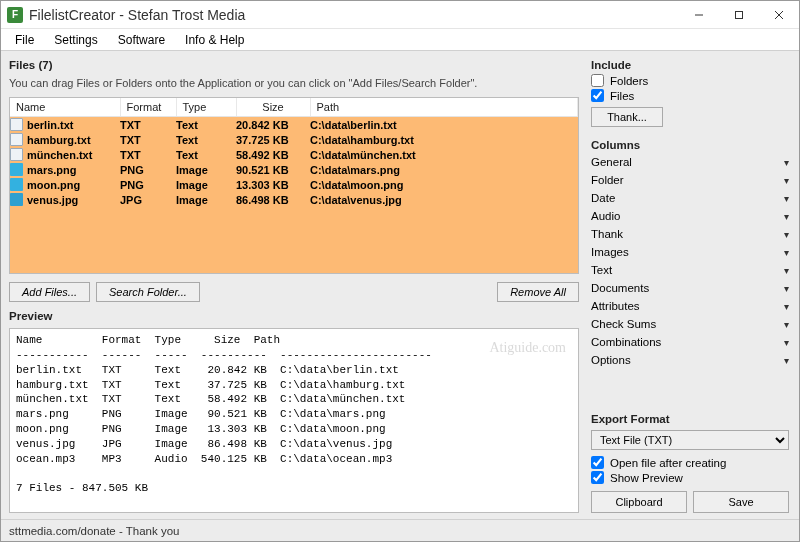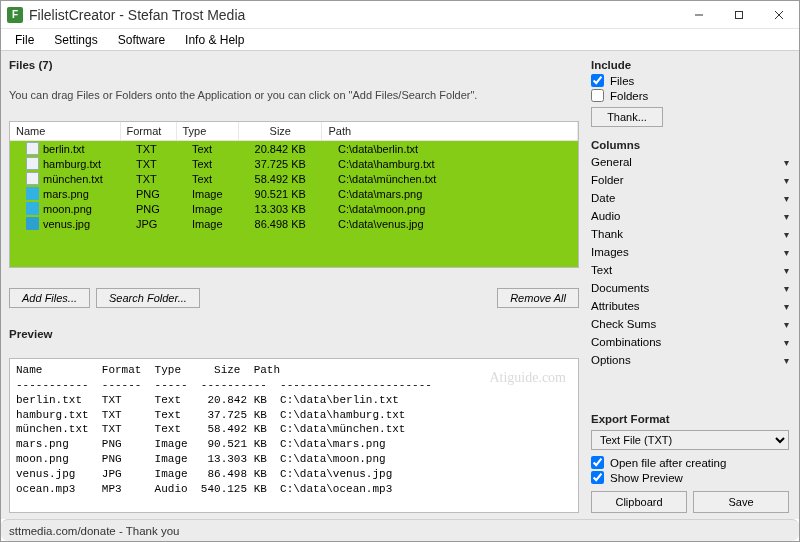--- a/index.html
+++ b/index.html
@@ -53,21 +53,21 @@
 .main {
   display: flex;
   height: calc(100% - 28px - 22px - 22px);
   background: #ececec;
 }
 .left-pane {
   flex: 1;
   padding: 6px 6px 6px 8px;
   display: flex;
   flex-direction: column;
-  gap: 16px;
+  gap: 4px;
   overflow: hidden;
 }
 .right-pane {
   width: 214px;
   padding: 6px 10px 6px 6px;
   display: flex;
   flex-direction: column;
 }
 
 .section-header {
@@ -75,39 +75,39 @@
   font-size: 11.5px;
   color: #222;
   padding: 2px 0 2px 0;
 }
 .hint {
   font-size: 11px;
   color: #444;
   padding: 0 0 4px 0;
 }
 .grid {
-  background: #84cc16;
+  background: #fdba74;
   border: 1px solid #bcbcbc;
   flex: 1;
   min-height: 0;
 }
 .files-grid { height: 144px; }
 .grid table { width: 100%; border-collapse: collapse; font-size: 11px; }
 .grid th {
   text-align: left;
   font-weight: normal;
   padding: 3px 6px;
   background: #fff;
   border-bottom: 1px solid #e4e4e4;
   border-right: 1px solid #e8e8e8;
   color: #222;
 }
 .grid th.right { text-align: center; }
-.grid td { padding: 1px 16px; white-space: nowrap; }
-.grid td.right { text-align: center; }
+.grid td { padding: 1px 0; white-space: nowrap; font-weight: bold; }
+.grid td.right { text-align: left; }
 .file-icon {
   display: inline-block;
   width: 13px; height: 13px;
   margin-right: 4px;
   vertical-align: -2px;
   border-radius: 1px;
 }
 .fi-txt { background: #eef2f6; border: 1px solid #9ab; }
 .fi-png { background: #33b1e0; }
 .fi-jpg { background: #2ea0d0; }
@@ -184,21 +184,20 @@
 
 .statusbar {
   height: 22px;
   background: #ececec;
   border-top: 1px solid #d0d0d0;
   display: flex;
   align-items: center;
   padding: 0 8px;
   font-size: 11.5px;
   color: #333;
-  border-radius: 7px;
 }
 </style>
 </head>
 <body>
 
 <div class="titlebar">
   <div class="app-icon">F</div>
   <div class="title">FilelistCreator - Stefan Trost Media</div>
   <div class="win-controls">
     <div class="win-btn">
@@ -311,26 +310,26 @@
 ocean.mp3    MP3     Audio  540.125 KB  C:\data\ocean.mp3
 
 7 Files - 847.505 KB</span></div>
 
   </div>
 
   <div class="right-pane">
 
     <div class="section-header">Include</div>
     <label class="check-row">
+      <input type="checkbox" id="cb-folders" style="">
+      <span>Folders</span>
+    </label>
+    <label class="check-row">
       <input type="checkbox" id="cb-files" checked="" style="">
       <span>Files</span>
-    </label>
-    <label class="check-row">
-      <input type="checkbox" id="cb-folders" style="">
-      <span>Folders</span>
     </label>
     <div class="filter-btn-wrap">
       <button class="win">Thank...</button>
     </div>
 
     <div class="section-header">Columns</div>
     <div class="columns-list" id="columns-list">
         <div class="columns-item">
           <span>General</span>
           <span class="chev">▾</span>

